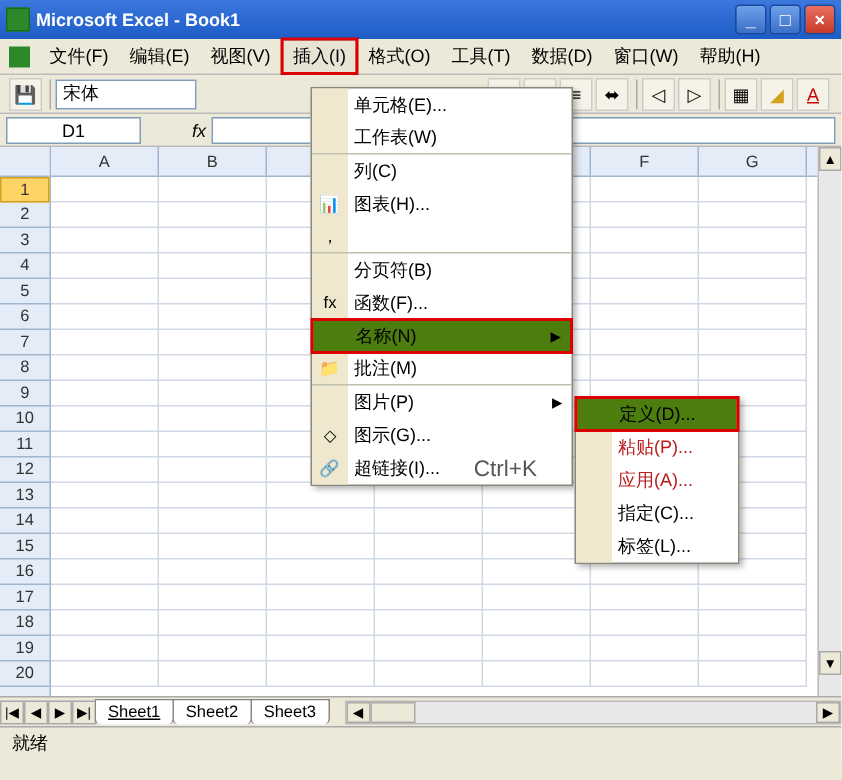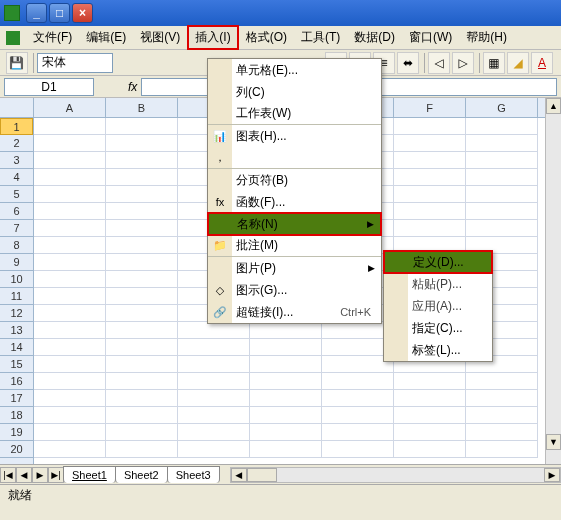--- a/index.html
+++ b/index.html
@@ -10,21 +10,21 @@
 .winbtn{width:21px;height:20px;background:linear-gradient(#6fa0e8,#3a6fc8);border:1px solid #1a4a9a;border-radius:3px;margin-left:2px;color:#fff;display:flex;align-items:center;justify-content:center;font-family:Arial;font-weight:bold;cursor:pointer}
 .winbtn.close{background:linear-gradient(#e87060,#c83a2a)}
 .menubar{height:24px;display:flex;align-items:center;padding:0 6px;border-bottom:1px solid #bbb;background:#ece9d8}
 .menubar .word-icon{width:14px;height:14px;background:#2a8a2a;margin-right:6px}
 .menu-item{padding:2px 6px;margin:0 1px;cursor:pointer}
 .menu-item.active{border:1px solid #8a8a8a;background:#e8e4d4}
 .menu-item.highlighted{outline:2px solid #d00;outline-offset:-1px}
 .toolbar{height:26px;display:flex;align-items:center;padding:2px 6px;border-bottom:1px solid #bbb;background:#ece9d8}
 .tb-btn{width:22px;height:22px;border:1px solid #ccc;background:#f5f3e8;margin-right:2px;display:flex;align-items:center;justify-content:center;cursor:pointer}
 .tb-sep{width:1px;height:20px;background:#aaa;margin:0 3px}
-.font-box{width:76px;height:20px;border:1px solid #7f9db9;background:#fff;padding:1px 4px;display:flex;align-items:center}
+.font-box{width:94px;height:20px;border:1px solid #7f9db9;background:#fff;padding:1px 4px;display:flex;align-items:center}
 .namebox-row{height:22px;display:flex;align-items:center;background:#ece9d8;border-bottom:1px solid #bbb}
 .namebox{width:90px;height:18px;border:1px solid #7f9db9;background:#fff;margin:0 4px;text-align:center;display:flex;align-items:center;justify-content:center}
 .fx-label{font-style:italic;margin-left:30px}
 .fx-input{flex:1;height:18px;border:1px solid #7f9db9;background:#fff;margin:0 4px}
 .sheet-area{position:relative;height:366px;background:#fff;display:flex}
 .rowheaders{width:34px;background:#e4ecf7;border-right:1px solid #9eb6ce}
 .corner{height:20px;border-bottom:1px solid #9eb6ce;background:#e4ecf7}
 .rowhead{height:17px;border-bottom:1px solid #9eb6ce;text-align:center;font-size:11px;line-height:17px;color:#333}
 .rowhead.active{background:#ffd466;border:1px solid #d4a020}
 .gridpart{flex:1;overflow:hidden;position:relative}
@@ -43,32 +43,33 @@
 .hsb-btn{width:16px;height:14px;background:#ece9d8;border:1px solid #aaa;text-align:center;font-size:9px;line-height:12px}
 .hsb-thumb{width:30px;height:14px;background:#ece9d8;border:1px solid #aaa}
 .status{height:20px;padding:2px 8px;background:#ece9d8;border-top:1px solid #aaa;font-size:11px;line-height:16px}
 .dropdown{position:absolute;top:58px;left:207px;width:175px;background:#fff;border:1px solid #8a867a;box-shadow:2px 2px 4px rgba(0,0,0,0.3);z-index:10}
 .dd-iconcol{position:absolute;left:0;top:0;bottom:0;width:24px;background:#efe7ce}
 .dd-item{height:22px;display:flex;align-items:center;padding-left:28px;position:relative;cursor:pointer}
 .dd-item.sep-after{border-bottom:1px solid #c0c0b0}
 .dd-item.highlight{background:#4d7c0f;border:1px solid #d4a020;outline:2px solid #d00;outline-offset:-1px}
 .dd-icon{position:absolute;left:4px;width:16px;height:16px;display:flex;align-items:center;justify-content:center;font-size:11px}
 .dd-sub{margin-left:auto;margin-right:6px;font-size:9px}
-.dd-short{margin-left:auto;margin-right:10px;font-size:11px;color:#555}
-.submenu{position:absolute;top:250px;left:383px;width:110px;background:#fff;border:1px solid #8a867a;box-shadow:2px 2px 4px rgba(0,0,0,0.3);z-index:11}
+.dd-short{margin-left:auto;margin-right:23px;font-size:15px;color:#555}
+.submenu{position:absolute;top:264px;left:383px;width:110px;background:#fff;border:1px solid #8a867a;box-shadow:2px 2px 4px rgba(0,0,0,0.3);z-index:11}
 .submenu .dd-iconcol{width:24px}
 .submenu .dd-item{padding-left:28px}
 .submenu .dd-item.highlight{outline:2px solid #d00}
-.submenu .dd-item.disabled{color:#404040}
+.submenu .dd-item.disabled{color:#b91c1c}
 </style>
 </head>
 <body>
 
 <div class="titlebar">
   <span class="icon"></span>
+  <span class="title">Microsoft Excel - Book1</span>
   <div class="winbtn">_</div>
   <div class="winbtn">□</div>
   <div class="winbtn close">×</div>
 </div>
 
 <div class="menubar">
   <span class="word-icon"></span>
   <span class="menu-item">文件(F)</span>
   <span class="menu-item">编辑(E)</span>
   <span class="menu-item">视图(V)</span>
@@ -353,25 +354,25 @@
 </div>
 
 <div class="status"><span>就绪</span></div>
 
 <div class="dropdown">
   <div class="dd-iconcol"></div>
   <div id="ddlist">
       <div class="dd-item">
         <span>单元格(E)...</span>
       </div>
-      <div class="dd-item">
-        <span>列(C)</span>
-      </div>
       <div class="dd-item sep-after">
         <span>工作表(W)</span>
+      </div>
+      <div class="dd-item">
+        <span>列(C)</span>
       </div>
       <div class="dd-item">
         <span class="dd-icon">📊</span>
         <span>图表(H)...</span>
       </div>
       <div class="dd-item sep-after">
         <span class="dd-icon">，</span>
       </div>
       <div class="dd-item">
         <span>分页符(B)</span>

